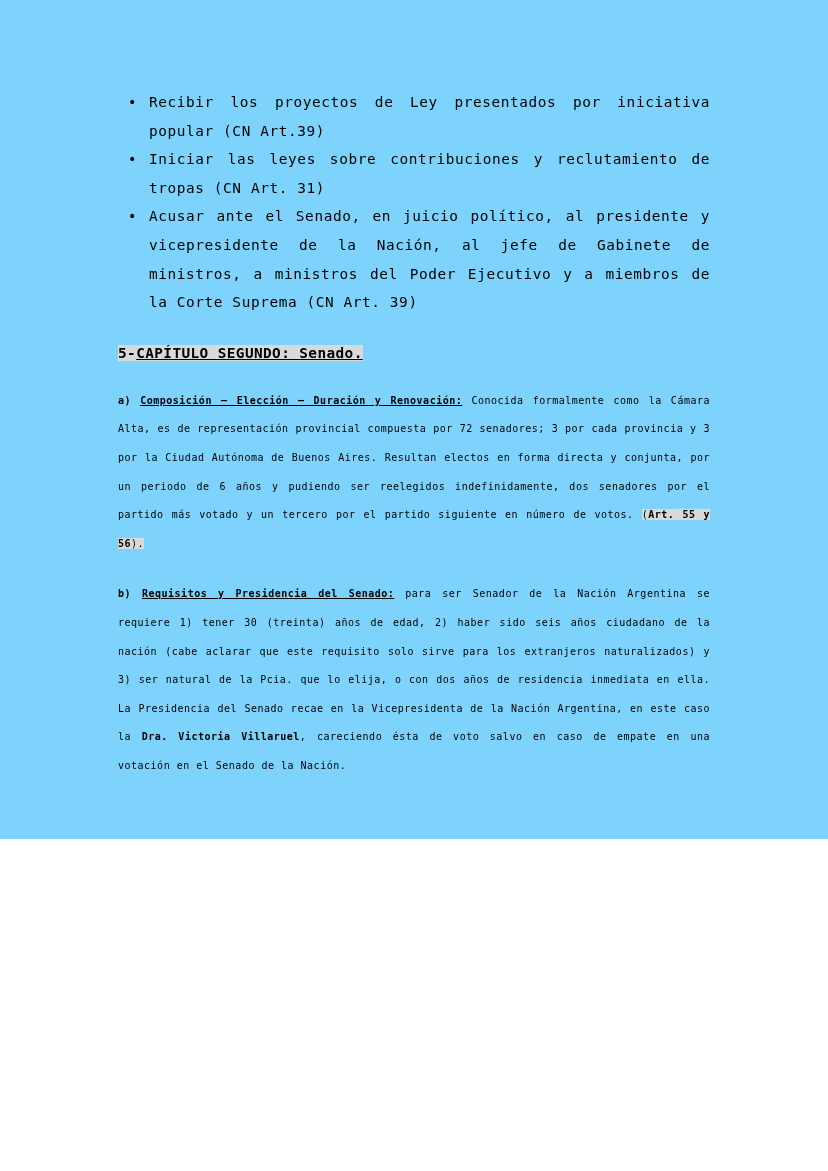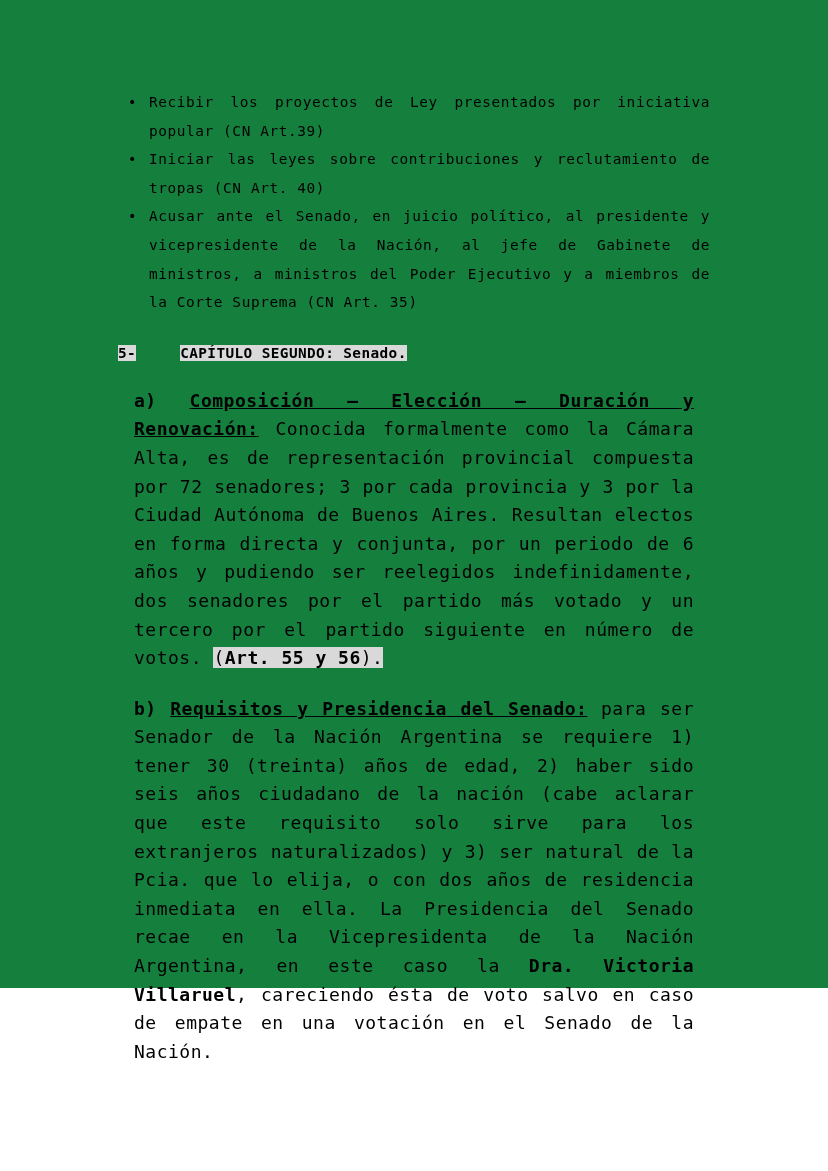--- a/index.html
+++ b/index.html
@@ -9,24 +9,24 @@
   }
   body {
     width: 828px;
     height: 1171px;
     font-family: "DejaVu Sans Mono", monospace;
     color: #000000;
   }
   .page {
     position: relative;
     width: 828px;
-    height: 988px;
+    height: 839px;
     box-sizing: border-box;
     padding: 88px 118px 60px 118px;
-    background: #15803d;
+    background: #7dd3fc;
   }
   .bullet-list {
     list-style: none;
     margin: 0 0 0 0;
     padding: 0;
   }
   .bullet-item {
     position: relative;
     padding-left: 31px;
     font-size: 14.4px;
@@ -50,28 +50,28 @@
     line-height: 28px;
     letter-spacing: 0.4px;
   }
   .hl {
     background: #d9d9d9;
   }
   .bold {
     font-weight: bold;
   }
   .underline {
-    margin-left: 44px;
+    text-decoration: underline;
   }
   .para {
-    font-size: 18px;
+    font-size: 10px;
     line-height: 28.6px;
     letter-spacing: 0.5px;
     text-align: justify;
-    margin: 16px;
+    margin: 0;
     text-justify: inter-word;
   }
   .para.spaced {
     margin-top: 20px;
   }
   .para.spaced2 {
     margin-top: 22px;
   }
   .label-bold-underline {
     font-weight: bold;
@@ -94,22 +94,22 @@
     display: inline;
   }
 </style>
 </head>
 <body>
 
 <div class="page">
 
   <ul class="bullet-list">
     <li class="bullet-item">Recibir los proyectos de Ley presentados por iniciativa popular (CN Art.39)</li>
-    <li class="bullet-item">Iniciar las leyes sobre contribuciones y reclutamiento de tropas (CN Art. 40)</li>
-    <li class="bullet-item">Acusar ante el Senado, en juicio político, al presidente y vicepresidente de la Nación, al jefe de Gabinete de ministros, a ministros del Poder Ejecutivo y a miembros de la Corte Suprema (CN Art. 35)</li>
+    <li class="bullet-item">Iniciar las leyes sobre contribuciones y reclutamiento de tropas (CN Art. 31)</li>
+    <li class="bullet-item">Acusar ante el Senado, en juicio político, al presidente y vicepresidente de la Nación, al jefe de Gabinete de ministros, a ministros del Poder Ejecutivo y a miembros de la Corte Suprema (CN Art. 39)</li>
   </ul>
 
   <div class="heading-row">
     <span class="hl bold">5-</span><span class="hl bold underline">CAPÍTULO SEGUNDO: Senado.</span>
   </div>
 
   <p class="para spaced justify-block">
     <span class="label-bold">a)</span><span>&nbsp;</span><span class="label-bold-underline">Composición – Elección – Duración y Renovación:</span><span>&nbsp;</span><span>Conocida formalmente como la Cámara Alta, es de representación provincial compuesta por 72 senadores; 3 por cada provincia y 3 por la Ciudad Autónoma de Buenos Aires. Resultan electos en forma directa y conjunta, por un periodo de 6 años y pudiendo ser reelegidos indefinidamente, dos senadores por el partido más votado y un tercero por el partido siguiente en número de votos.</span><span>&nbsp;</span><span class="grey-mark-plain">(</span><span class="grey-mark">Art. 55 y 56</span><span class="grey-mark-plain">).</span>
   </p>
 

